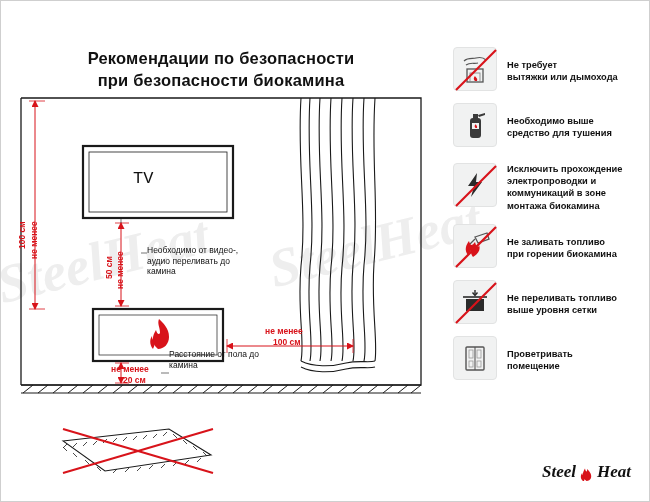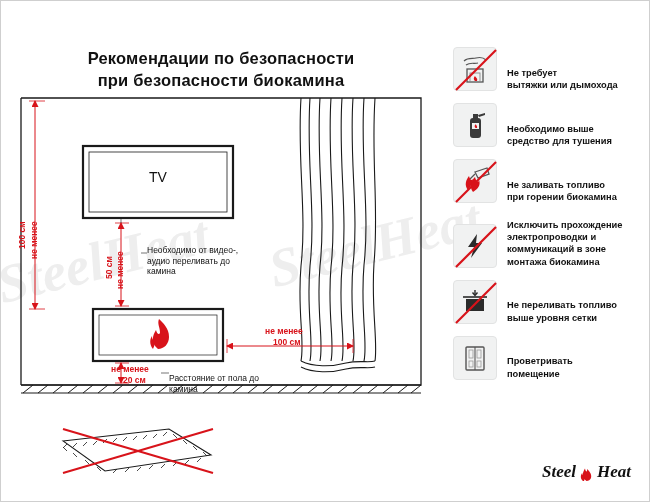--- a/index.html
+++ b/index.html
@@ -67,38 +67,38 @@
     color: #d8131a;
     font-weight: bold;
   }
   .vert {
     transform-origin: 0 0;
     transform: rotate(-90deg);
     white-space: nowrap;
   }
   .tv-text {
     position: absolute;
-    left: 148px;
+    left: 132px;
     top: 168px;
-    font-family: Liberation Sans, sans-serif;
-    font-size: 14px;
+    font-family: Liberation Mono, monospace;
+    font-size: 17px;
     color: #111;
   }
 
   
   .icon-list {
     position: absolute;
     left: 452px;
     top: 46px;
     width: 196px;
   }
   .icon-row {
     position: relative;
     display: flex;
-    align-items: flex-end;
+    align-items: center;
     margin-bottom: 12px;
     min-height: 44px;
   }
   .icon-box {
     position: relative;
     width: 44px;
     height: 44px;
     flex: 0 0 44px;
     border-radius: 4px;
     background: #f1f2f2;
@@ -320,21 +320,21 @@
   <div class="lbl lbl-red" style="left:272px; top:336px;">
     <span>100 см</span>
   </div>
 
   <div class="lbl" style="left:146px; top:244px; width:120px;">
     <div>Необходимо от видео-,</div>
     <div>аудио переливать до</div>
     <div>камина</div>
   </div>
 
-  <div class="lbl" style="left:168px; top:372px; width:130px;">
+  <div class="lbl" style="left:168px; top:348px; width:130px;">
     <div>Расстояние от пола до</div>
     <div>камина</div>
   </div>
 
   <div class="tv-text">TV</div>
 
   <div class="icon-list">
 
     <div class="icon-row">
       <div class="icon-box">
@@ -371,53 +371,53 @@
       </div>
       <div class="icon-text">
         <div>Необходимо выше</div>
         <div>средство для тушения</div>
       </div>
     </div>
 
     <div class="icon-row">
       <div class="icon-box">
         <div class="icon-inner">
+          <svg width="32" height="32" viewBox="0 0 32 32">
+            <path d="M18 4 L9 17 L15 17 L12 28 L23 13 L17 13 Z" fill="#2a2a2a"></path>
+          </svg>
+        </div>
+        <svg class="slash" viewBox="0 0 50 50">
+          <line x1="5" y1="45" x2="45" y2="5" stroke="#d8131a" stroke-width="2.2"></line>
+        </svg>
+      </div>
+      <div class="icon-text">
+        <div>Исключить прохождение</div>
+        <div>электропроводки и</div>
+        <div>коммуникаций в зоне</div>
+        <div>монтажа биокамина</div>
+      </div>
+    </div>
+
+    <div class="icon-row">
+      <div class="icon-box">
+        <div class="icon-inner">
           <svg width="36" height="34" viewBox="0 0 36 34">
             <path d="M18 8 L30 4 L32 10 L21 14 Z" fill="none" stroke="#555" stroke-width="1.3"></path>
             <path d="M18 10 L13 15" stroke="#555" stroke-width="1.3"></path>
             <path d="M11 26 C7 21 9 16 12 12 C13 16 15 17 16 15 C16 21 13 22 11 26 Z" fill="#d8131a"></path>
             <path d="M16 28 C12 23 14 17 18 13 C19 18 22 19 22 16 C24 21 21 25 16 28 Z" fill="#d8131a"></path>
           </svg>
         </div>
         <svg class="slash" viewBox="0 0 50 50">
           <line x1="5" y1="45" x2="45" y2="5" stroke="#d8131a" stroke-width="2.2"></line>
         </svg>
       </div>
       <div class="icon-text">
         <div>Не заливать топливо</div>
         <div>при горении биокамина</div>
-      </div>
-    </div>
-
-    <div class="icon-row">
-      <div class="icon-box">
-        <div class="icon-inner">
-          <svg width="32" height="32" viewBox="0 0 32 32">
-            <path d="M18 4 L9 17 L15 17 L12 28 L23 13 L17 13 Z" fill="#2a2a2a"></path>
-          </svg>
-        </div>
-        <svg class="slash" viewBox="0 0 50 50">
-          <line x1="5" y1="45" x2="45" y2="5" stroke="#d8131a" stroke-width="2.2"></line>
-        </svg>
-      </div>
-      <div class="icon-text">
-        <div>Исключить прохождение</div>
-        <div>электропроводки и</div>
-        <div>коммуникаций в зоне</div>
-        <div>монтажа биокамина</div>
       </div>
     </div>
 
     <div class="icon-row">
       <div class="icon-box">
         <div class="icon-inner">
           <svg width="32" height="30" viewBox="0 0 32 30">
             <path d="M7 12 L25 12 L25 24 L7 24 Z" fill="#2a2a2a"></path>
             <line x1="4" y1="10" x2="28" y2="10" stroke="#2a2a2a" stroke-width="1.6"></line>
             <path d="M16 3 L16 8" stroke="#2a2a2a" stroke-width="1.4"></path>

